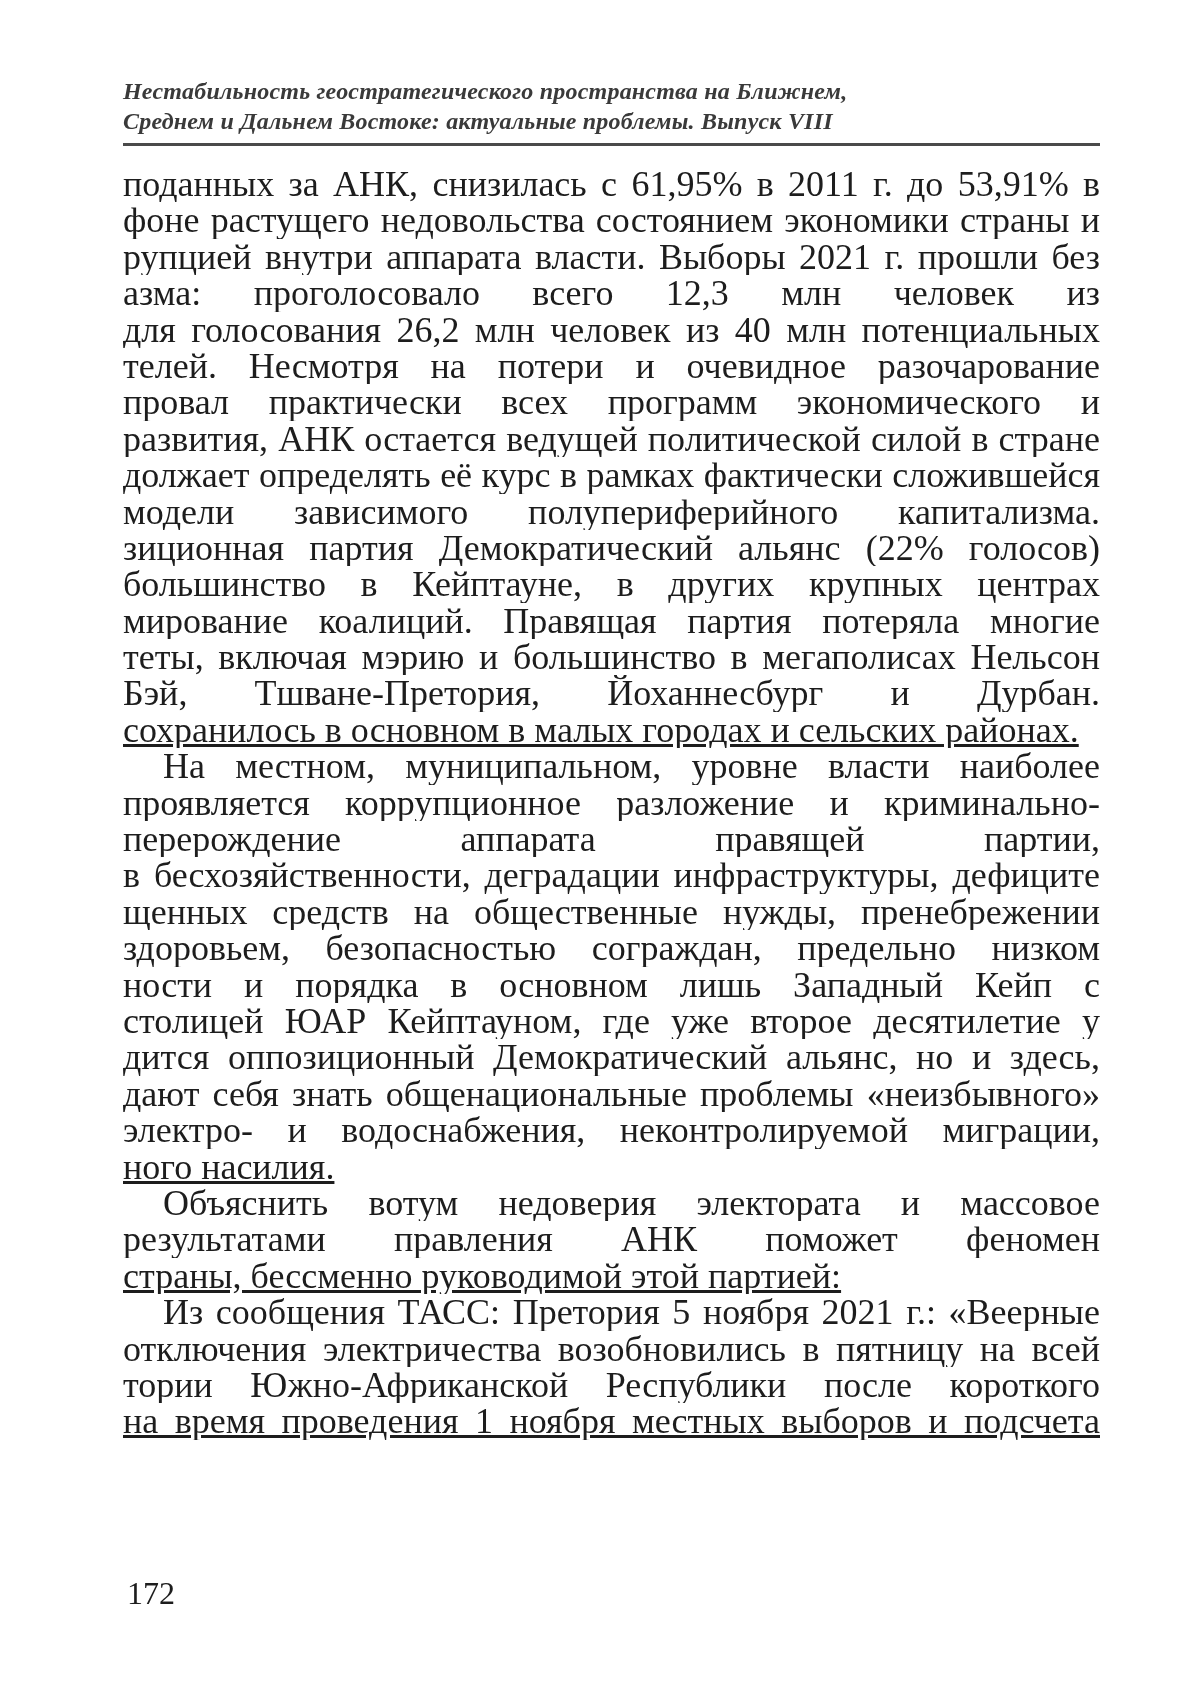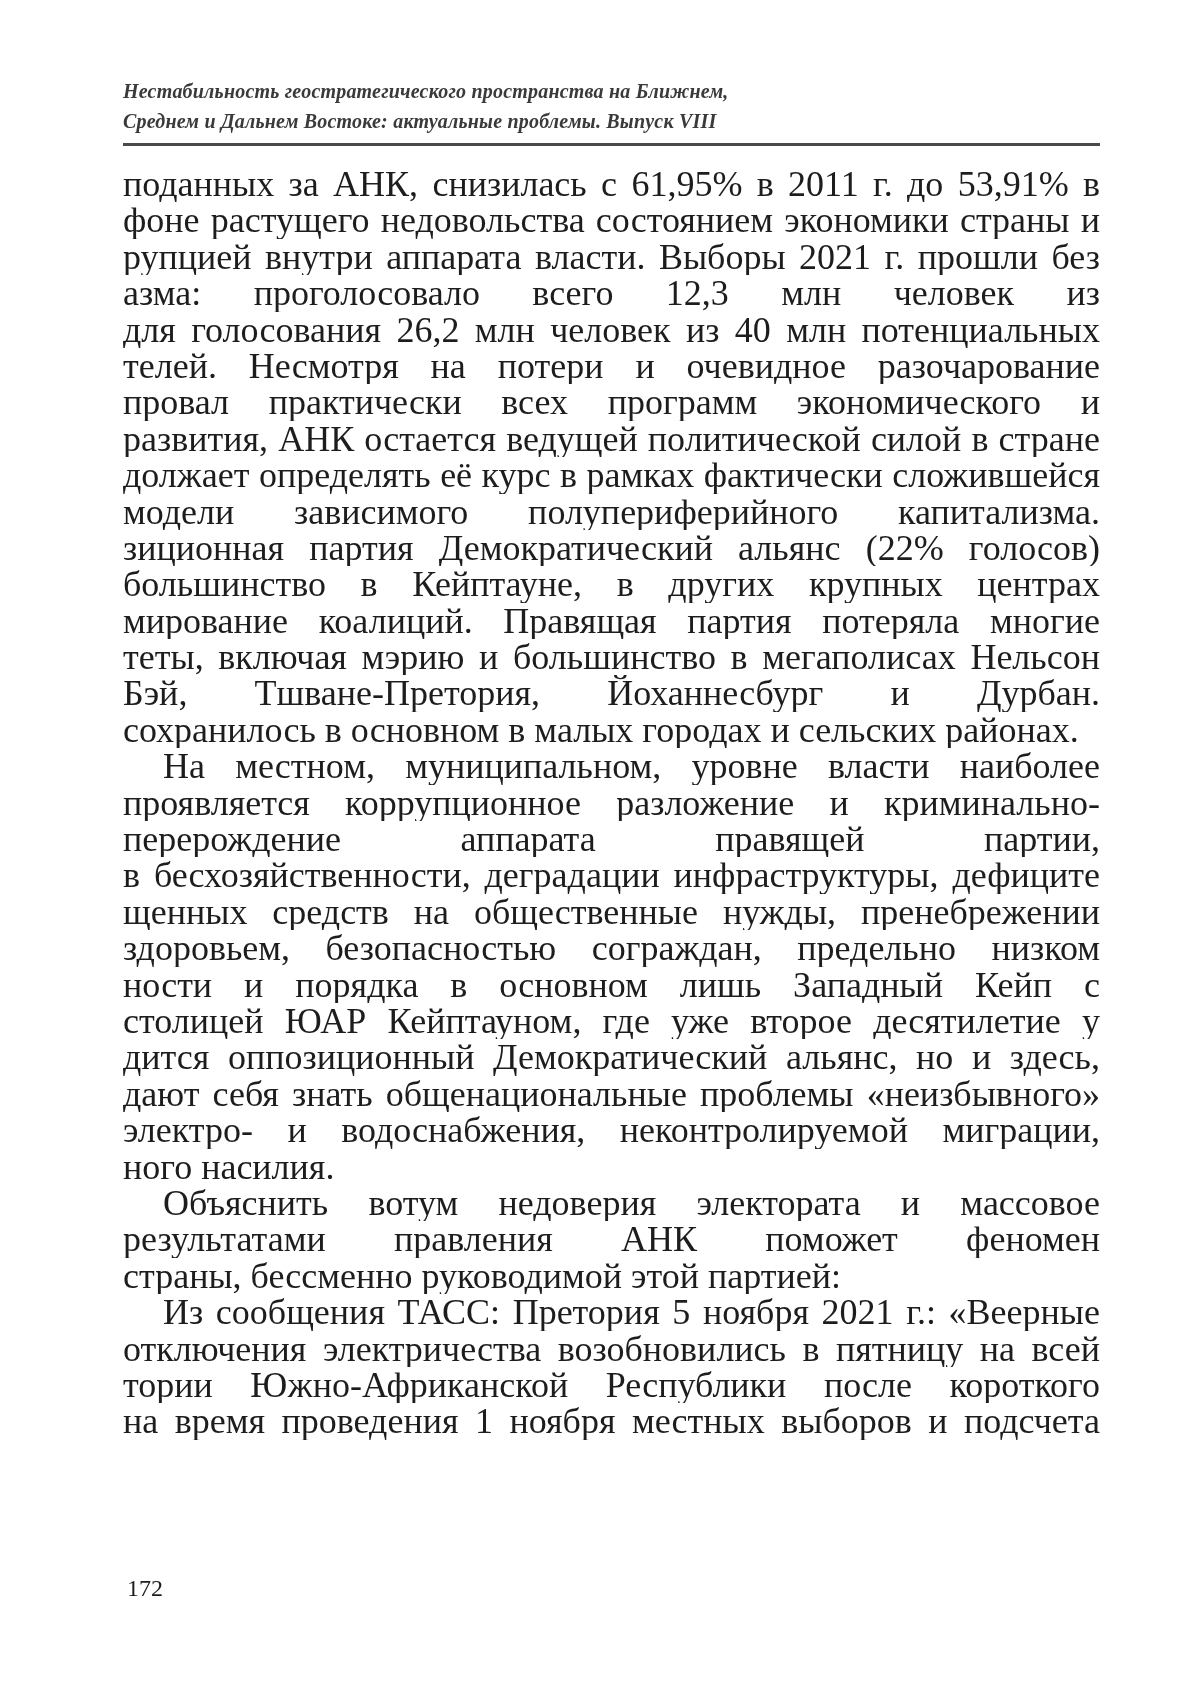--- a/index.html
+++ b/index.html
@@ -18,21 +18,21 @@
   
   .running-header {
     position: absolute;
     left: 123px;
     top: 76px;
     width: 977px;
   }
   .running-header .hline {
     font-style: italic;
     font-weight: 700;
-    font-size: 20px;
+    font-size: 24px;
     line-height: 30px;
     letter-spacing: 0.2px;
     color: var(--header-text, #3a3a3a);
   }
   .header-rule {
     margin-top: 7px;
     height: 0;
     border-top: 3px solid var(--rule, #4a4a4a);
   }
   
@@ -45,28 +45,28 @@
     line-height: 36.4px;
     color: var(--text, #1d1d1d);
   }
   .paragraph { margin: 0; }
   .line {
     text-align: justify;
     text-align-last: justify;
     height: 36.4px;
     overflow: hidden;
   }
-  .line.last { text-align-last: left; }
+  .line.last { text-align-last: left; text-decoration: underline; }
   .line.indent { padding-left: 40px; }
   
   .page-number {
     position: absolute;
     left: 127px;
     top: 1575px;
-    font-size: 24px;
+    font-size: 32px;
     color: var(--text, #1d1d1d);
   }
 </style>
 </head>
 <body>
 
 <div class="page">
 
   <header class="running-header">
     <div class="hline">Нестабильность геостратегического пространства на Ближнем,</div>

